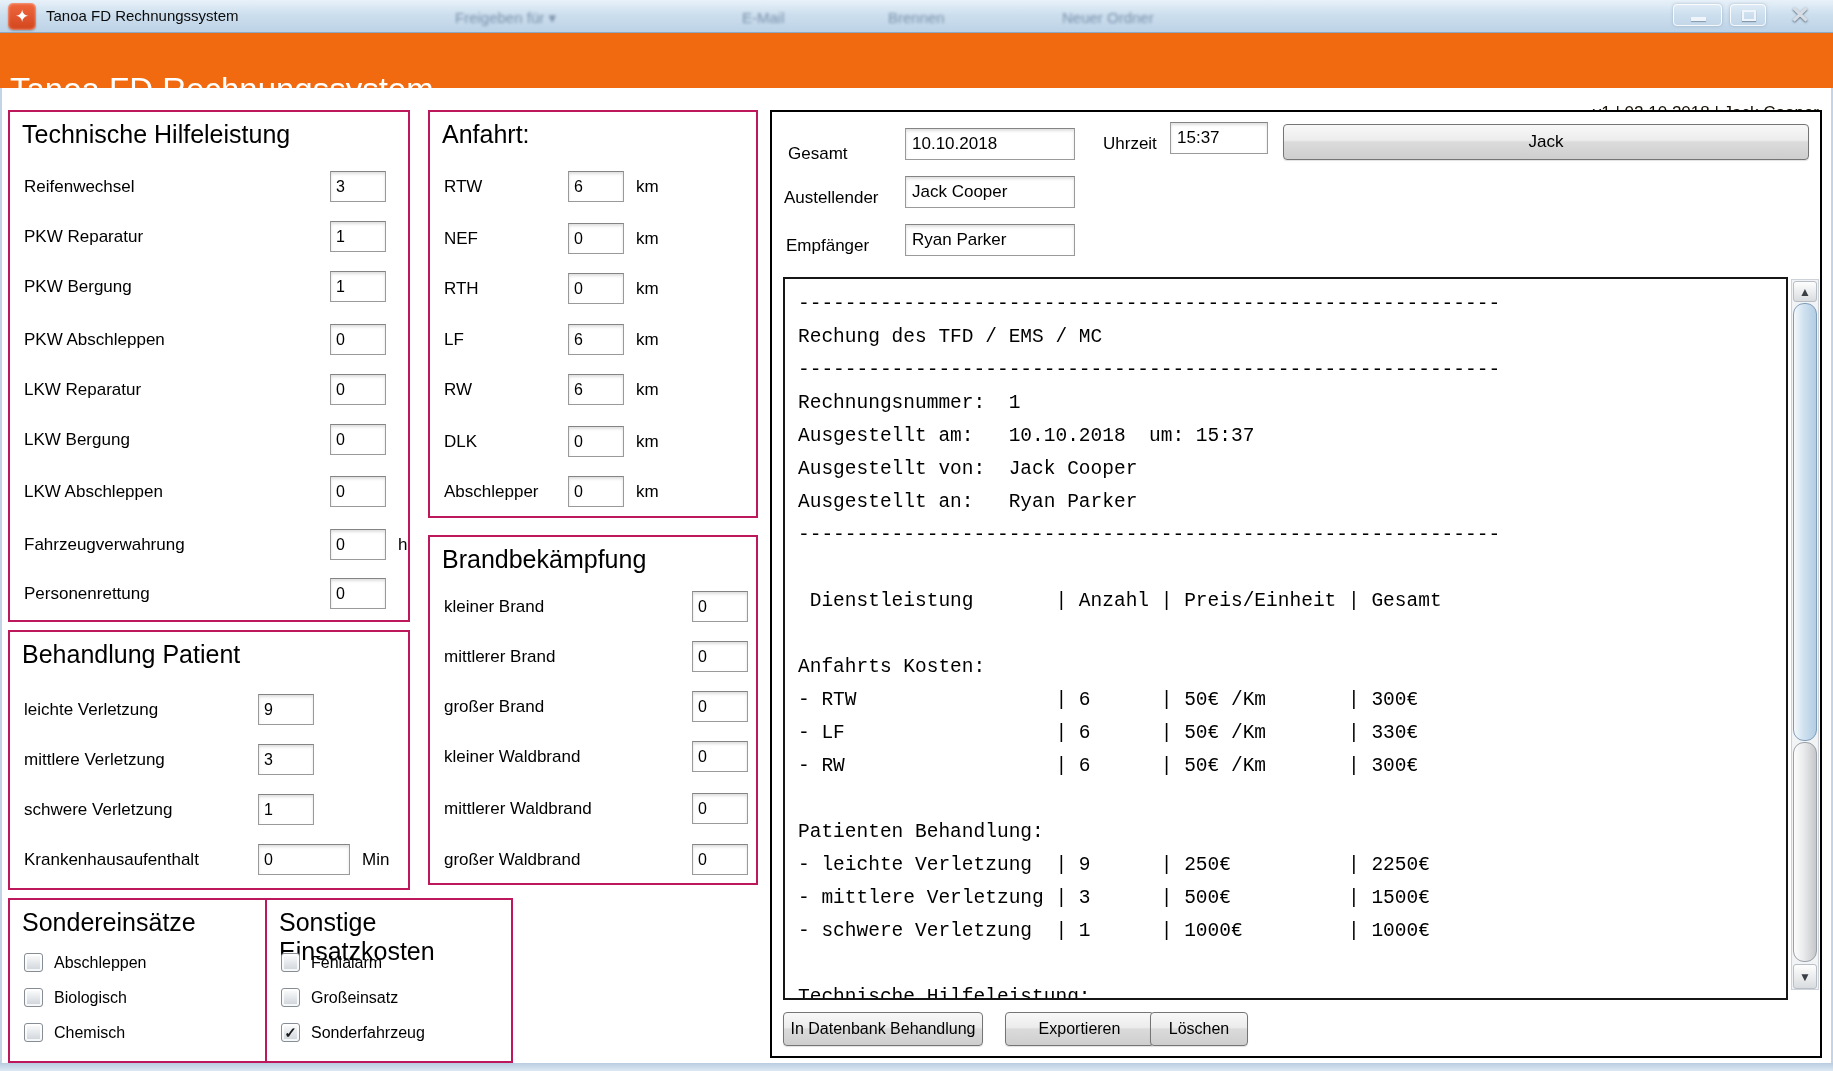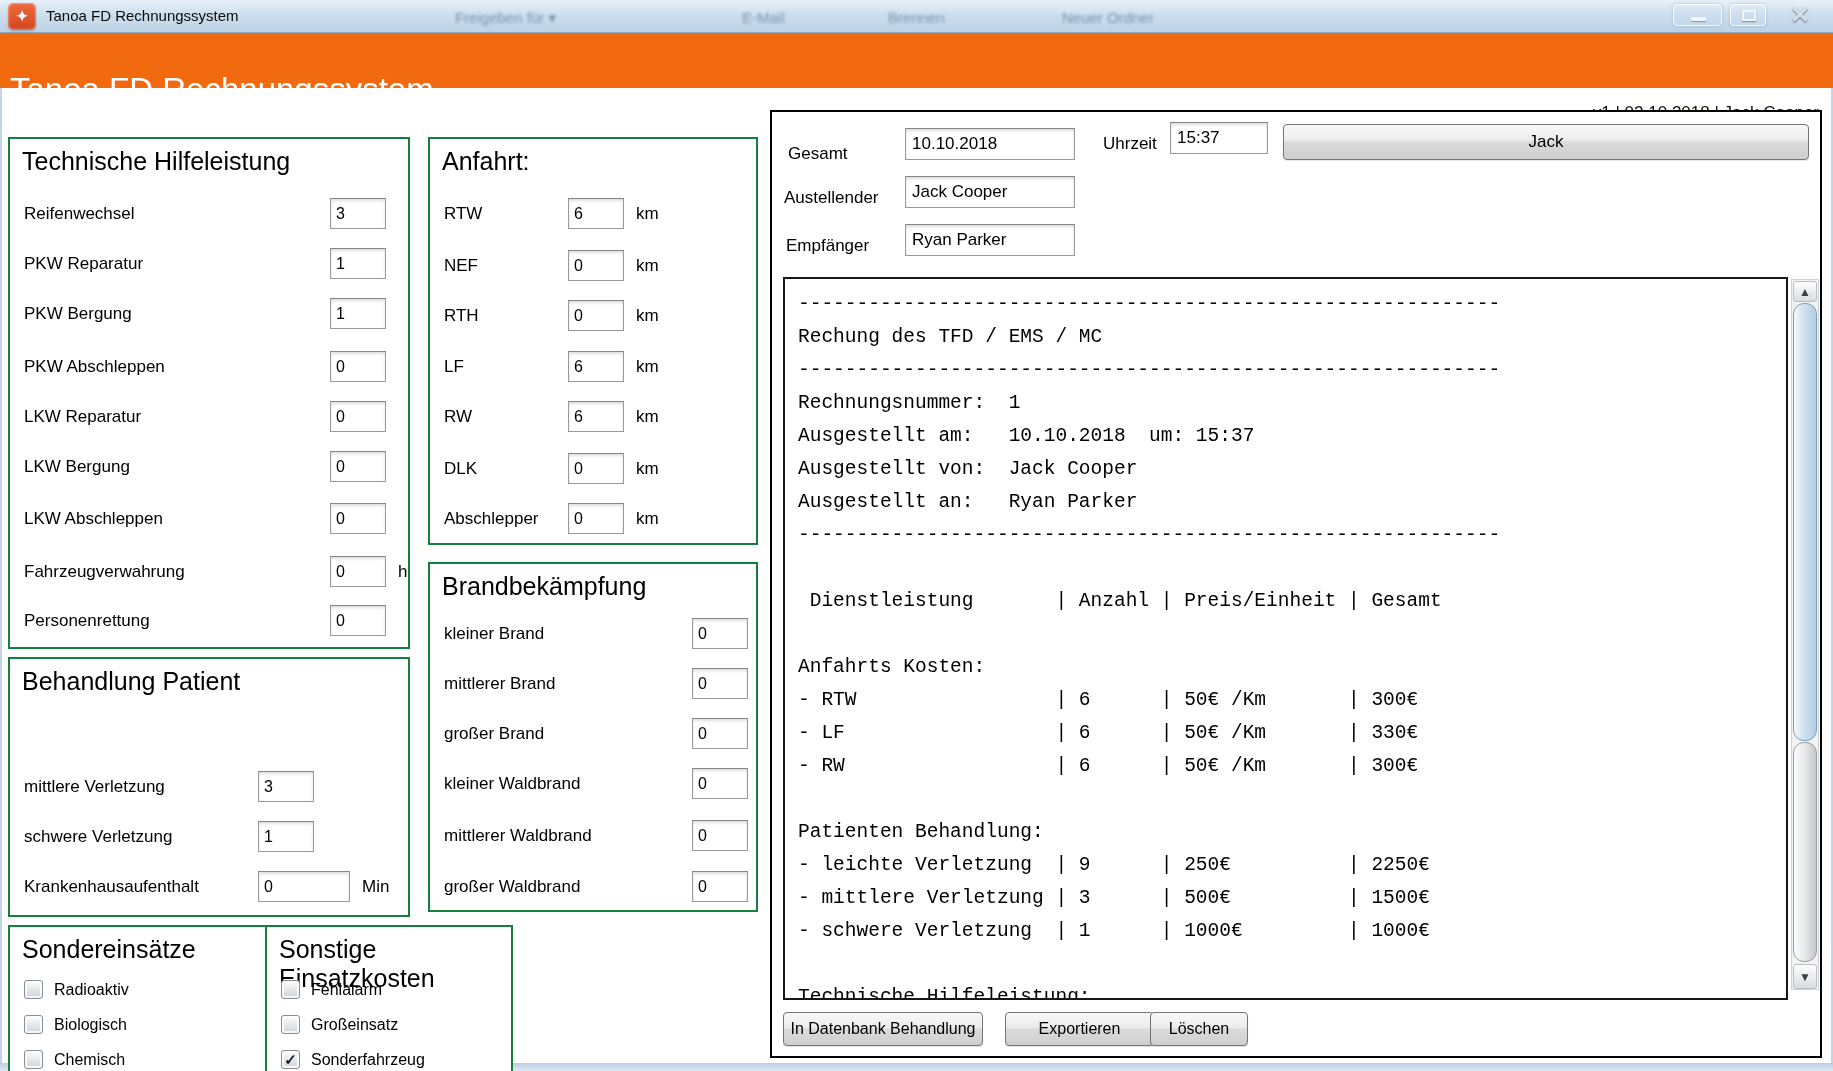--- a/index.html
+++ b/index.html
@@ -32,21 +32,21 @@
     background:linear-gradient(#b9cce0,#dde9f4);}
   #winleft{left:0;top:88px;width:2px;height:975px;background:#c2d4e6;}
   #winright{left:1831px;top:88px;width:2px;height:975px;background:#c2d4e6;}
 
   
   #orange{left:0;top:33px;width:1833px;height:55px;background:#f16a0f;}
   #app-title{left:10px;top:38px;font-size:33px;color:#fff;}
   #header-meta{top:70px;right:14px;font-size:17px;color:#171004;}
 
   
-  .gbox{border:2px solid #15803d;background:#fff;margin-top:27px;}
+  .gbox{border:2px solid #be185d;background:#fff;}
   .gtitle{position:absolute;left:12px;top:8px;font-size:25px;}
   .frow{position:absolute;left:0;width:100%;height:32px;}
   .flabel{position:absolute;left:14px;top:6px;font-size:17px;white-space:nowrap;}
   .fin{position:absolute;top:0;width:56px;height:31px;border:1px solid #9a9a9a;border-top-color:#848484;
     box-shadow:inset 0 2px 3px rgba(0,0,0,.13);font-size:16px;padding:0 5px;background:#fff;
     font-family:"Liberation Sans",sans-serif;}
   .fsuffix{position:absolute;top:6px;font-size:17px;}
   #box-th{left:8px;top:110px;width:402px;height:512px;}
   #box-th .fin{left:320px;} #box-th .fsuffix{left:388px;}
   #box-bp{left:8px;top:630px;width:402px;height:260px;}
@@ -166,20 +166,25 @@
     </div>
   <div class="frow" style="top:466px">
       <span class="flabel">Personenrettung</span>
       <input class="fin" value="0" style="">
       <span class="fsuffix"></span>
     </div>
 </div>
 
 <div class="abs gbox" id="box-bp">
   <div class="gtitle">Behandlung Patient</div>
+  <div class="frow" style="top:62px">
+      <span class="flabel">leichte Verletzung</span>
+      <input class="fin" value="9" style="">
+      <span class="fsuffix"></span>
+    </div>
   <div class="frow" style="top:112px">
       <span class="flabel">mittlere Verletzung</span>
       <input class="fin" value="3" style="">
       <span class="fsuffix"></span>
     </div>
   <div class="frow" style="top:162px">
       <span class="flabel">schwere Verletzung</span>
       <input class="fin" value="1" style="">
       <span class="fsuffix"></span>
     </div>
@@ -187,21 +192,21 @@
       <span class="flabel">Krankenhausaufenthalt</span>
       <input class="fin wide" value="0" style="">
       <span class="fsuffix">Min</span>
     </div>
 </div>
 
 <div class="abs gbox" id="box-se">
   <div class="gtitle">Sondereinsätze</div>
   <div class="cbrow" style="top:53px">
       <span class="cb"></span>
-      <span class="cblabel">Radioaktiv</span>
+      <span class="cblabel">Abschleppen</span>
     </div>
   <div class="cbrow" style="top:88px">
       <span class="cb"></span>
       <span class="cblabel">Biologisch</span>
     </div>
   <div class="cbrow" style="top:123px">
       <span class="cb"></span>
       <span class="cblabel">Chemisch</span>
     </div>
 </div>

